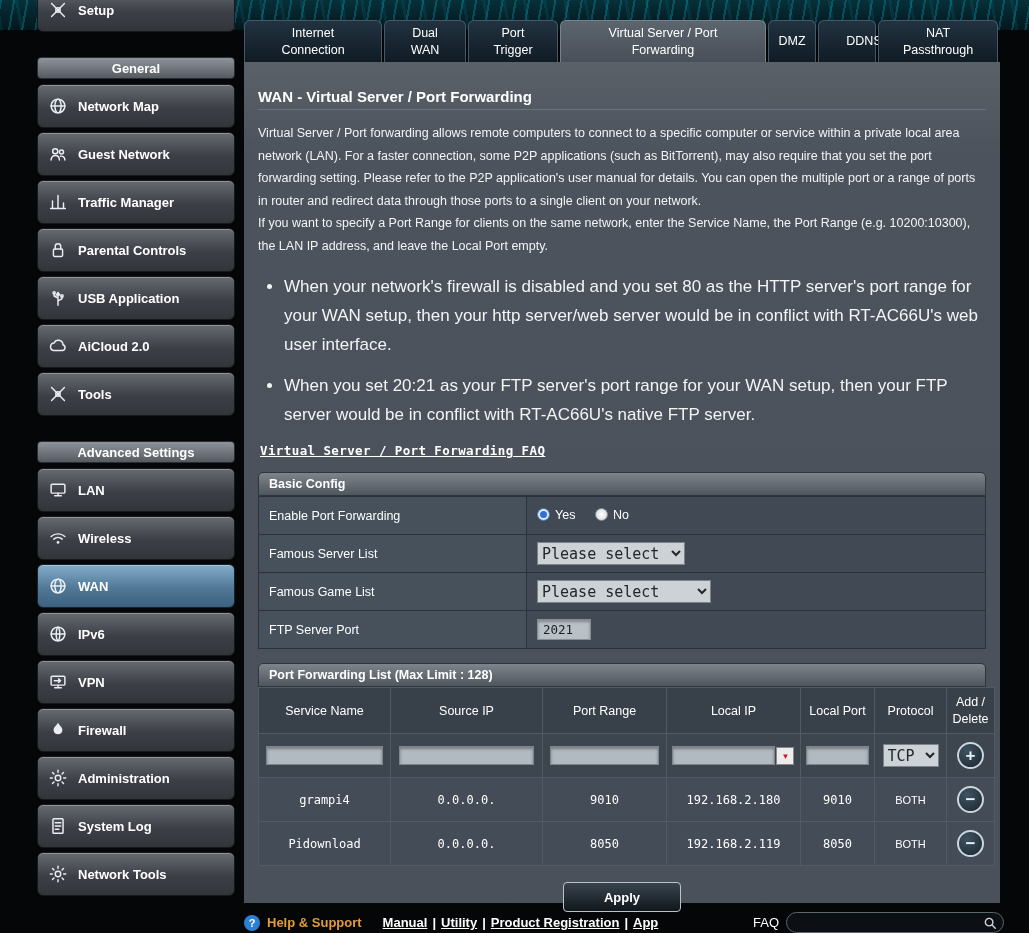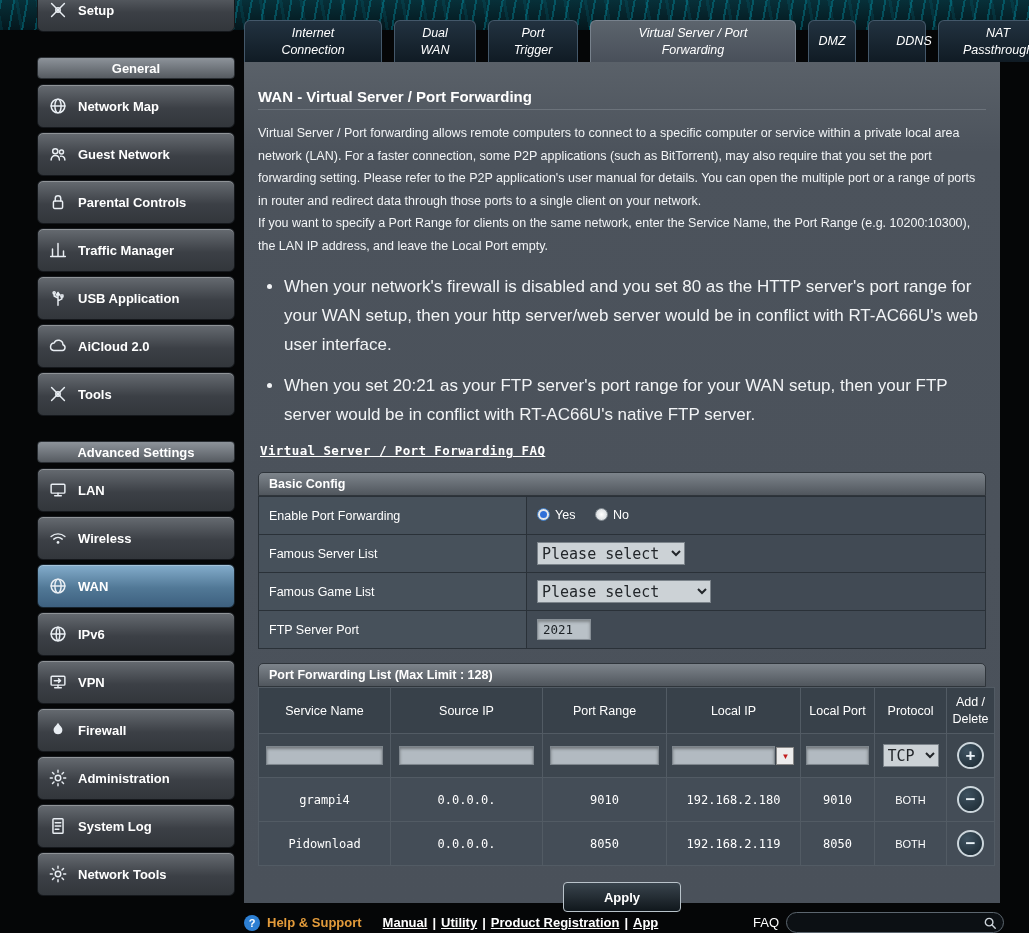--- a/index.html
+++ b/index.html
@@ -33,21 +33,21 @@
   .nav-icon { width:22px; height:22px; flex:none; display:inline-flex; }
   .section-header {
     height:22px; line-height:22px; margin:25px 0 5px; text-align:center;
     color:#fff; font-size:13px; font-weight:bold; border-radius:4px;
     border:1px solid #2a2e33; background:linear-gradient(180deg,#8d939a,#565b61);
   }
   #sidebar-sections .section-header:nth-of-type(1){ margin-top:25px; }
 
   
   .tabs { position:absolute; left:244px; top:20px; width:760px; height:42px;
-          display:flex; align-items:flex-end; gap:12px; z-index:3;font-style:italic; }
+          display:flex; align-items:flex-end; gap:2px; z-index:3; }
   .tab {
     height:42px; border:1px solid #44586a; border-bottom:none;
     border-radius:6px 6px 0 0; color:#fff; font-size:12.5px;
     background:linear-gradient(#223240,#101b24);
     display:flex; align-items:center; justify-content:center; text-align:center;
     padding:2px 6px; cursor:pointer; flex:none;
   }
   .tab span { white-space:pre-line; line-height:1.3; }
   .tab.active { background:linear-gradient(#5c646d,#49505a); border-color:#78828d; }
 
@@ -188,33 +188,33 @@
             <circle cx="9" cy="9" r="2.8"></circle>
             <circle cx="15.8" cy="9.8" r="2.2"></circle>
             <path d="M4.5 18.5c0-3 2-4.8 4.5-4.8s4.5 1.8 4.5 4.8M14.8 14.4c2.3-.4 4.7 1.2 4.7 4.1"></path>
           </svg>
         </span>
         <span>Guest Network</span>
       </div>
       <div class="nav-item">
         <span class="nav-icon">
           <svg width="22" height="22" viewBox="0 0 24 24" fill="none" stroke="#e9eef3" stroke-width="1.6" stroke-linecap="round" stroke-linejoin="round">
+            <path d="M6 19v-8M12 19V5M18 19v-6M4 19h16"></path>
+          </svg>
+        </span>
+        <span>Traffic Manager</span>
+      </div>
+      <div class="nav-item">
+        <span class="nav-icon">
+          <svg width="22" height="22" viewBox="0 0 24 24" fill="none" stroke="#e9eef3" stroke-width="1.6" stroke-linecap="round" stroke-linejoin="round">
             <rect x="7" y="11" width="10" height="8" rx="1.2"></rect>
             <path d="M9 11V8.2a3 3 0 0 1 6 0V11"></path>
           </svg>
         </span>
         <span>Parental Controls</span>
-      </div>
-      <div class="nav-item">
-        <span class="nav-icon">
-          <svg width="22" height="22" viewBox="0 0 24 24" fill="none" stroke="#e9eef3" stroke-width="1.6" stroke-linecap="round" stroke-linejoin="round">
-            <path d="M6 19v-8M12 19V5M18 19v-6M4 19h16"></path>
-          </svg>
-        </span>
-        <span>Traffic Manager</span>
       </div>
       <div class="nav-item">
         <span class="nav-icon">
           <svg width="22" height="22" viewBox="0 0 24 24" fill="none" stroke="#e9eef3" stroke-width="1.6" stroke-linecap="round" stroke-linejoin="round">
             <path d="M12 20V6M12 6l-2 2.8h4zM12 12 7.8 9.8V7.6M12 15.2 16.2 13v-2.2"></path>
             <circle cx="7.8" cy="6.4" r="1.2"></circle>
             <rect x="15.2" y="8.6" width="2.2" height="2.2"></rect>
           </svg>
         </span>
         <span>USB Application</span>

